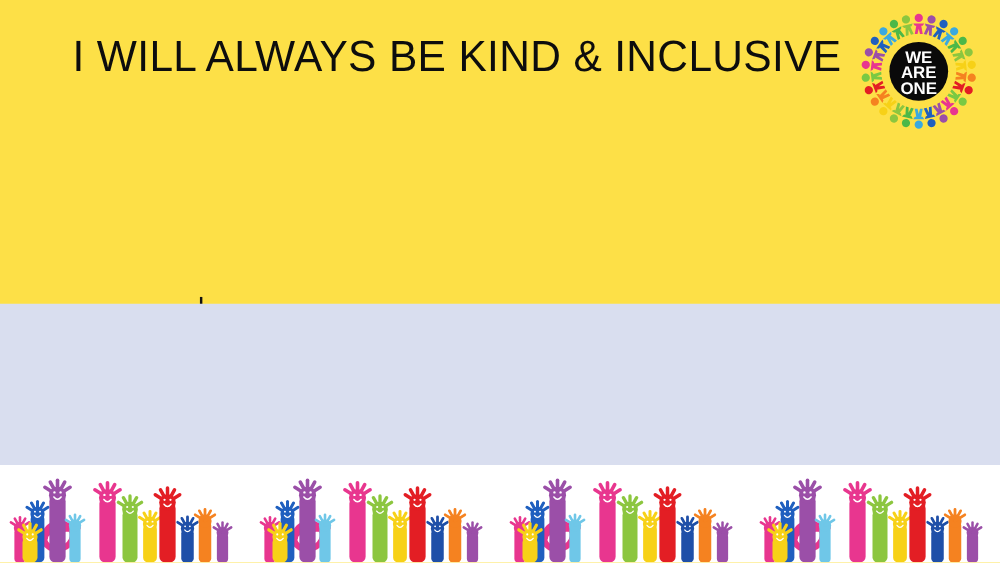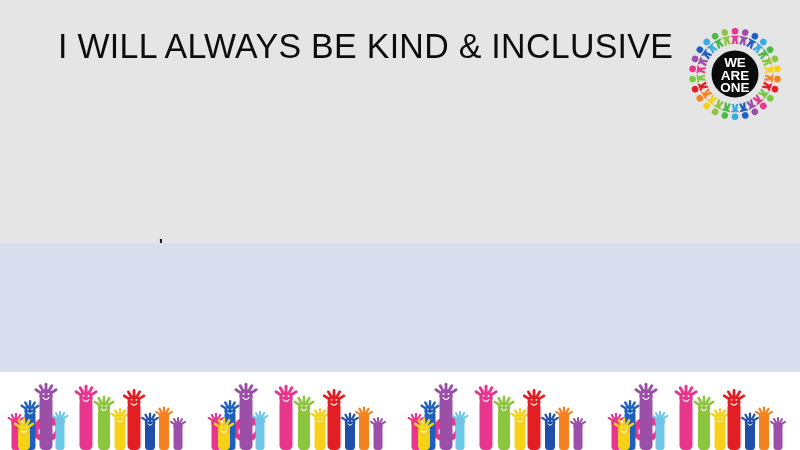--- a/index.html
+++ b/index.html
@@ -7,21 +7,21 @@
   body{
     width:800px;height:450px;
     background:#ffffff;
     font-family:"Liberation Sans",sans-serif;
     overflow:hidden;
     position:relative;
   }
   .poster{
     position:absolute;inset:0;
     width:800px;height:450px;
-    background:#e5e5e5;
+    background:#fde047;
   }
 
   
   .header{
     position:absolute;left:0;top:0;width:800px;height:118px;
   }
   .poster-title{
     position:absolute;
     left:58px;top:26px;
     font-size:35px;
@@ -30,21 +30,21 @@
     color:#0d0d0d;
     white-space:nowrap;
     font-family:"Liberation Sans",sans-serif;
     transform:scaleX(0.97);
     transform-origin:left center;
   }
 
   
   .logo{
     position:absolute;
-    left:683px;top:22px;
+    left:683px;top:5px;
     width:104px;height:104px;
   }
   .logo svg{display:block;width:104px;height:104px;}
 
   
   .pledge-stmt{
     position:absolute;left:0;top:112px;width:800px;height:118px;
   }
   .pledge-i{
     position:absolute;

